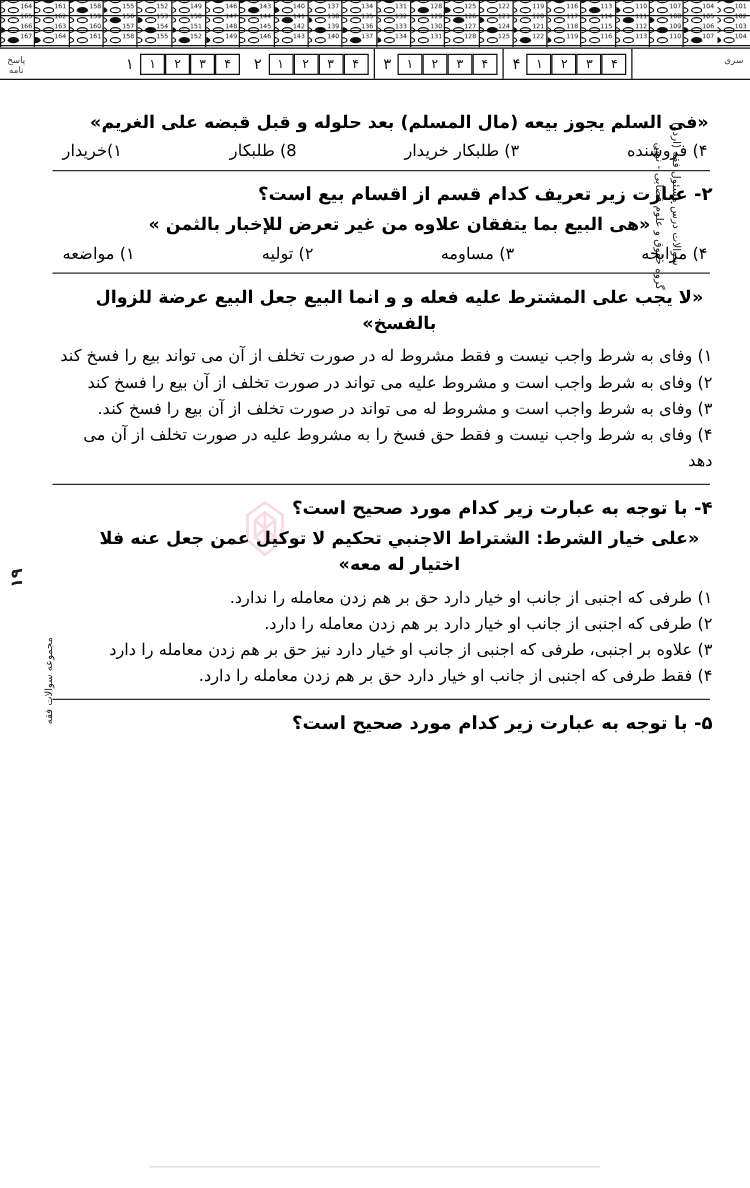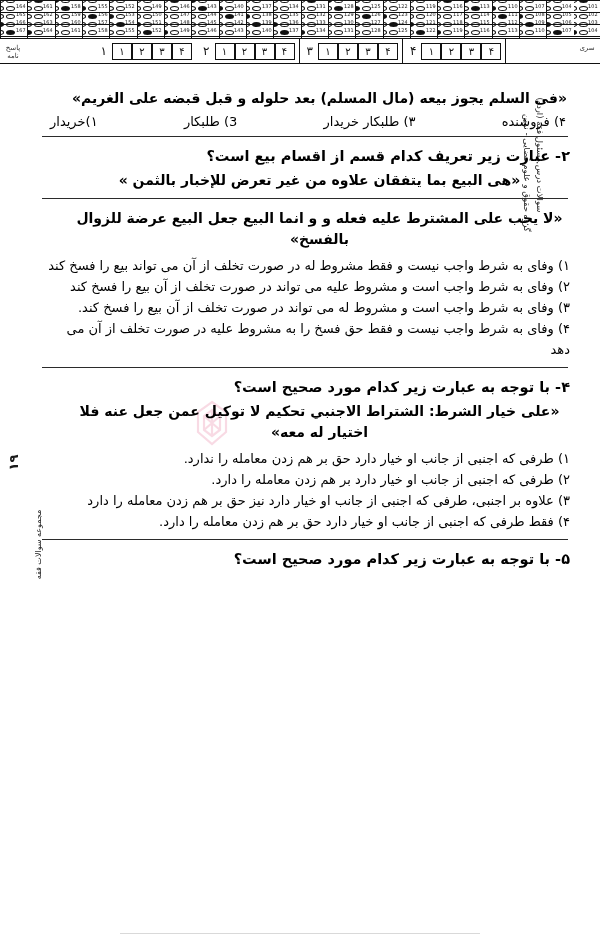--- a/index.html
+++ b/index.html
@@ -652,29 +652,35 @@
         <path d="M26 12 L26 38 M18 18 L34 32 M34 18 L18 32"></path>
       </g>
     </svg>
   </div>
 
   <div class="body" id="qbody">
       <div class="q">
         <div class="qarabic">«فی السلم یجوز بیعه (مال المسلم) بعد حلوله و قبل قبضه علی الغریم»</div>
         <div class="opts-inline">
           <div class="opt">۱)خریدار</div>
-          <div class="opt">3) طلبکار</div>
+          <div class="opt">8) طلبکار</div>
           <div class="opt">۳) طلبکار خریدار</div>
           <div class="opt">۴) فروشنده</div>
         </div>
       </div>
       <hr class="rule">
       <div class="q">
         <div class="qstem">۲- عبارت زیر تعریف کدام قسم از اقسام بیع است؟</div>
         <div class="qarabic">«هی البیع بما یتفقان علاوه من غیر تعرض للإخبار بالثمن »</div>
+        <div class="opts-inline">
+          <div class="opt">۱) مواضعه</div>
+          <div class="opt">۲) تولیه</div>
+          <div class="opt">۳) مساومه</div>
+          <div class="opt">۴) مرابحه</div>
+        </div>
       </div>
       <hr class="rule">
       <div class="q">
         <div class="qarabic">«لا یجب علی المشترط علیه فعله و و انما البیع جعل البیع عرضة للزوال بالفسخ»</div>
         <div class="opts-stack">
           <div class="opt">۱) وفای به شرط واجب نیست و فقط مشروط له در صورت تخلف از آن می تواند بیع را فسخ کند</div>
           <div class="opt">۲) وفای به شرط واجب است و مشروط علیه می تواند در صورت تخلف از آن بیع را فسخ کند</div>
           <div class="opt">۳) وفای به شرط واجب است و مشروط له می تواند در صورت تخلف از آن بیع را فسخ کند.</div>
           <div class="opt">۴) وفای به شرط واجب نیست و فقط حق فسخ را به مشروط علیه در صورت تخلف از آن می دهد</div>
         </div>

